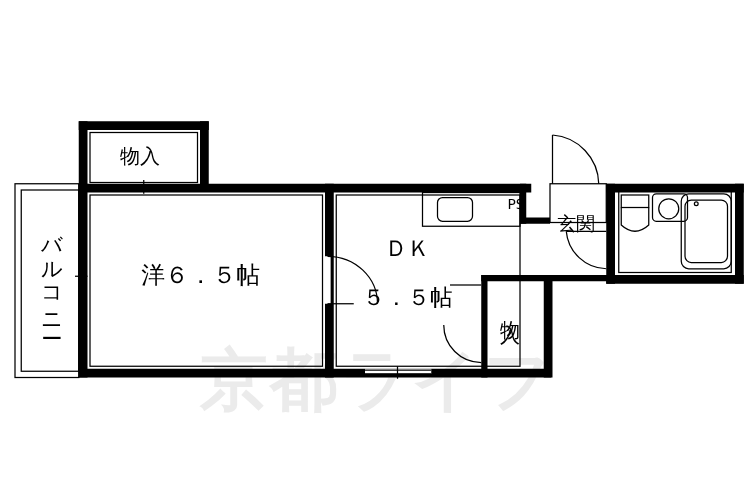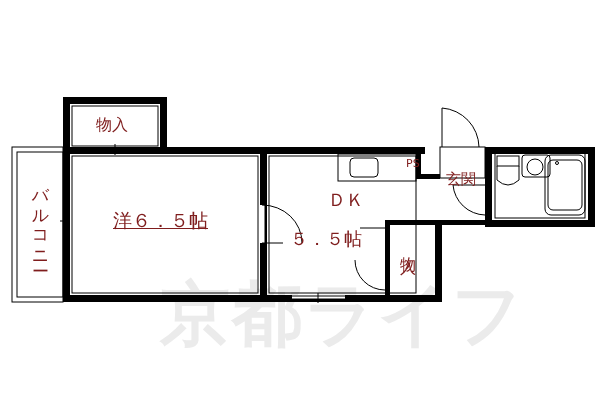--- a/index.html
+++ b/index.html
@@ -1,20 +1,20 @@
 <!DOCTYPE html>
 <html><head>
 <meta charset="utf-8">
 <style>
   html,body{margin:0;padding:0;background:#fff;}
   body{width:600px;height:400px;position:relative;overflow:hidden;font-family:"DejaVu Sans",sans-serif;}
   svg{position:absolute;left:0;top:0;}
-  .lbl{position:absolute;color:#7f1d1d;font-size:16px;line-height:1;white-space:nowrap;}
+  .lbl{position:absolute;color:#000000;font-size:16px;line-height:1;white-space:nowrap;}
   .vert{writing-mode:vertical-rl;letter-spacing:2px;}
-  .wm{position:absolute;left:160px;top:268px;font-size:70px;font-weight:bold;color:#ebebeb;letter-spacing:2px;font-family:"DejaVu Sans",sans-serif;}
+  .wm{position:absolute;left:160px;top:268px;font-size:54px;font-weight:bold;color:#ebebeb;letter-spacing:2px;font-family:"DejaVu Sans",sans-serif;}
 </style>
 </head>
 <body>
 
 <div class="wm">京都ライフ</div>
 
 <svg width="600" height="400" viewBox="0 0 600 400">
   <g fill="#000">
 
     <rect x="63" y="97" width="104" height="7"></rect>
@@ -84,18 +84,18 @@
     <rect x="545" y="155" width="40" height="60" rx="6"></rect>
     <rect x="548" y="160" width="34" height="50" rx="5"></rect>
     <circle cx="557" cy="163" r="1.5"></circle>
 
     <line x1="388" y1="228" x2="388" y2="293"></line>
   </g>
 </svg>
 
 <div class="lbl" style="left:96px;top:117px;">物入</div>
 <div class="lbl vert" style="left:32px;top:176px;font-size:17px;">バルコニー</div>
-<div class="lbl" style="left:113px;top:211px;font-size:19px;text-decoration:underline;">洋６．５帖</div>
-<div class="lbl" style="left:328px;top:191px;font-size:18px;">ＤＫ</div>
+<div class="lbl" style="left:113px;top:211px;font-size:19px;">洋６．５帖</div>
+<div class="lbl" style="left:308px;top:191px;font-size:18px;">ＤＫ</div>
 <div class="lbl" style="left:290px;top:230px;font-size:18px;">５．５帖</div>
 <div class="lbl vert" style="left:400px;top:244px;font-size:16px;">物入</div>
 <div class="lbl" style="left:406px;top:158px;font-size:11px;">PS</div>
 <div class="lbl" style="left:446px;top:156px;font-size:15px;margin-top:16px;">玄関</div>
 
 </body></html>

